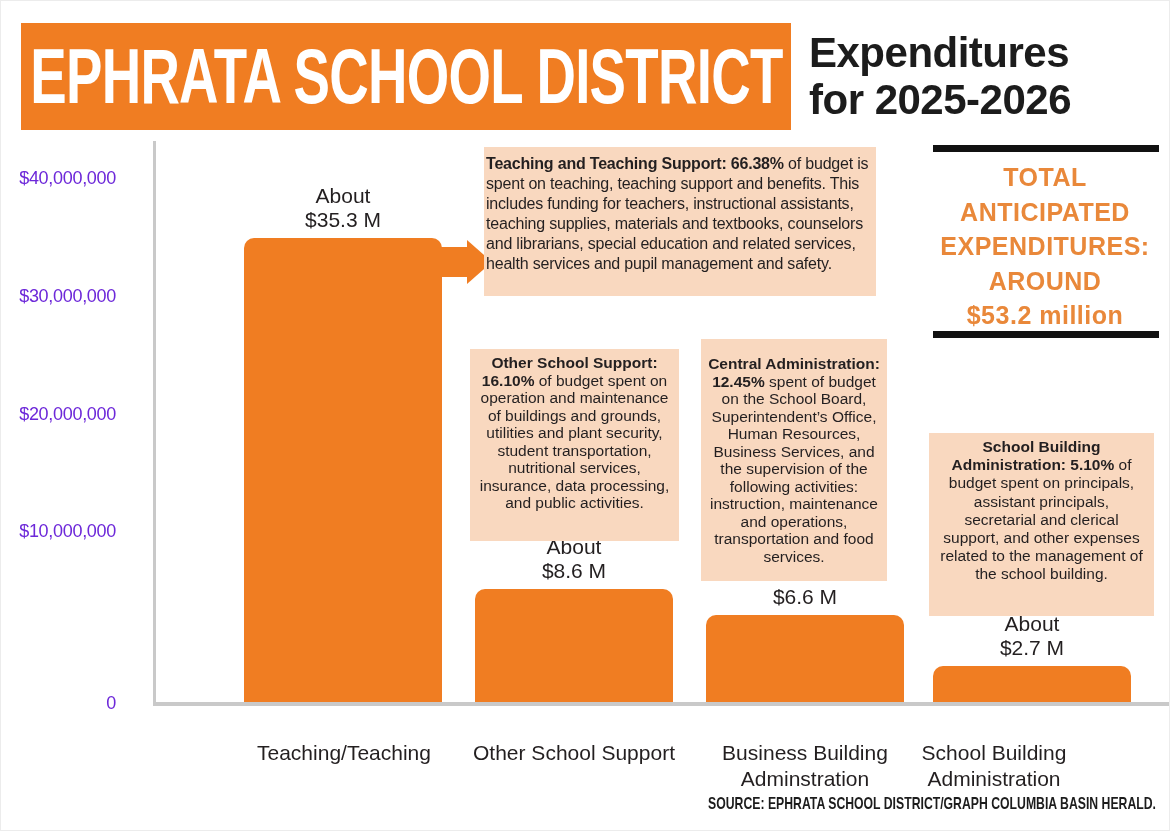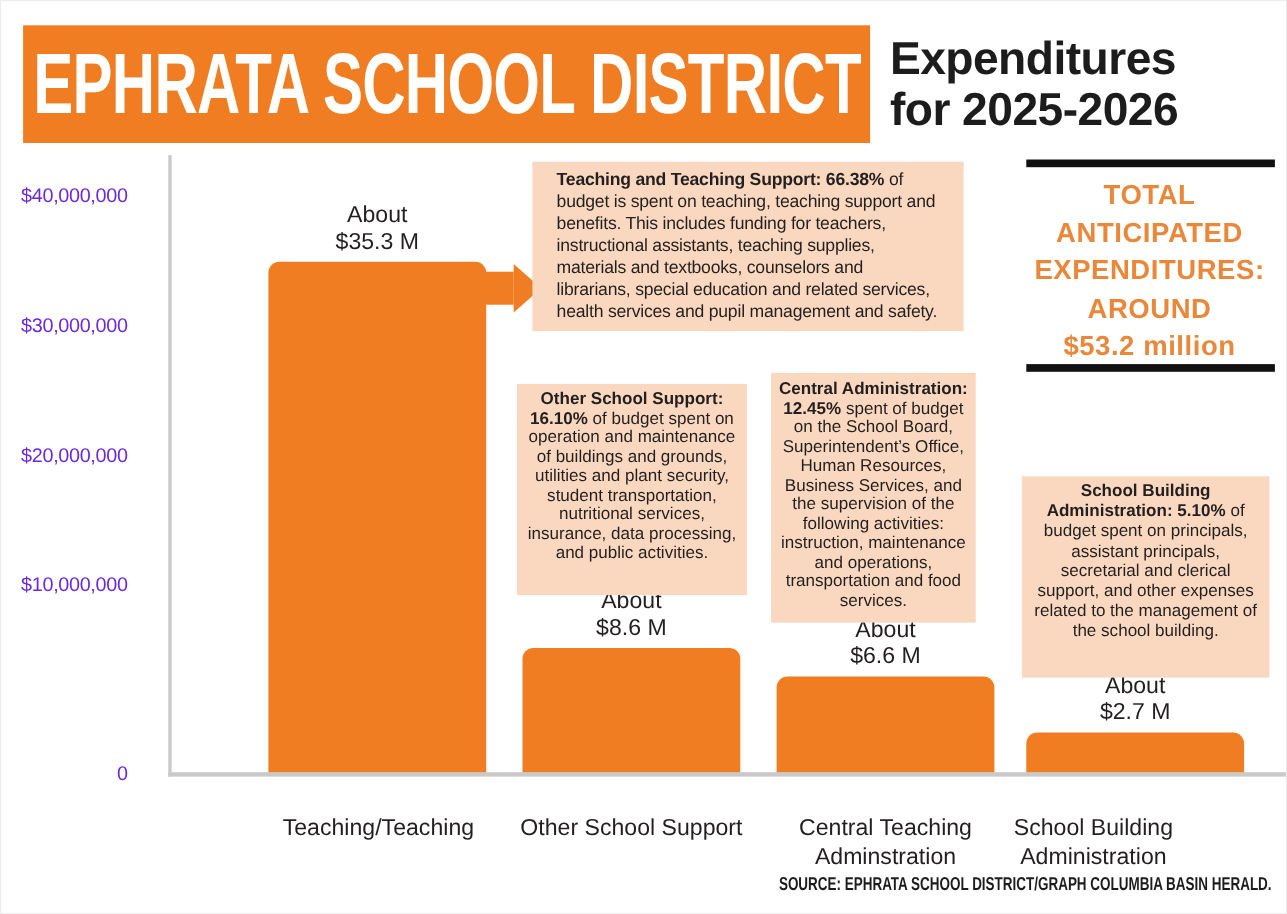--- a/index.html
+++ b/index.html
@@ -67,23 +67,23 @@
   .arrow-head {
     position:absolute; left:466px; top:239px; width:0; height:0;
     border-left:25px solid #f07d22; border-top:22px solid transparent; border-bottom:22px solid transparent;
   }
 
   
   .note {
     position:absolute; background:#f9d8bf; color:#231f20;
   }
   .note b { font-weight:700; }
-  .note-1 { left:483px; top:146px; width:392px; min-height:149px; padding:7px 22px; font-size:16px; line-height:20px; text-align:left; letter-spacing:-0.2px; }
+  .note-1 { left:483px; top:146px; width:392px; min-height:149px; padding:7px 2px; font-size:16px; line-height:20px; text-align:left; letter-spacing:-0.2px; }
   .note-2 { left:469px; top:348px; width:209px; min-height:192px; padding:5px 7px; font-size:15.5px; line-height:17.5px; text-align:center; }
-  .note-3 { left:700px; top:338px; width:186px; min-height:227px; padding:6px 7px; font-size:15.5px; line-height:17.5px; text-align:center; }
+  .note-3 { left:700px; top:338px; width:186px; min-height:227px; padding:16px 7px; font-size:15.5px; line-height:17.5px; text-align:center; }
   .note-4 { left:928px; top:432px; width:225px; min-height:183px; padding:5px 8px; font-size:15.5px; line-height:18.2px; text-align:center; }
 
   
   .source {
     position:absolute; left:620px; top:793px; width:440px; text-align:center;
   }
   .source-inner {
     display:inline-block; font-size:17px; font-weight:700; white-space:nowrap;
     transform:scaleX(0.72); transform-origin:center; color:#1c1c1c;
   }
@@ -142,21 +142,21 @@
   </div>
 
   <div class="cat-label cat-1">
     <div>Teaching/Teaching</div>
   </div>
   <div class="cat-label cat-2">
     <div>Other School Support</div>
     <div></div>
   </div>
   <div class="cat-label cat-3">
-    <div>Central Teaching</div>
+    <div>Business Building</div>
     <div>Adminstration</div>
   </div>
   <div class="cat-label cat-4">
     <div>School Building</div>
     <div>Administration</div>
   </div>
 
   <div class="arrow-shaft"></div>
   <div class="arrow-head"></div>
 

